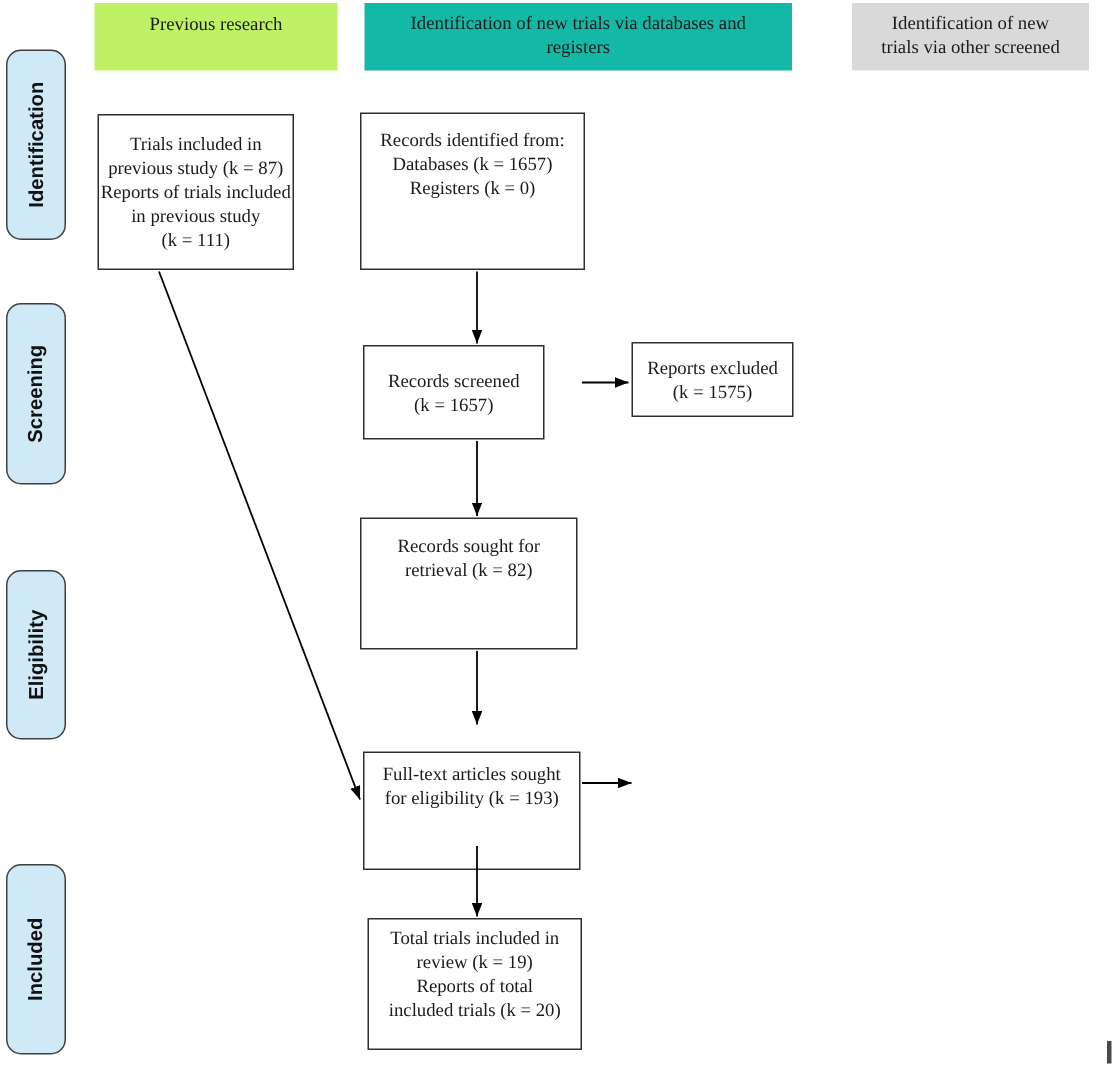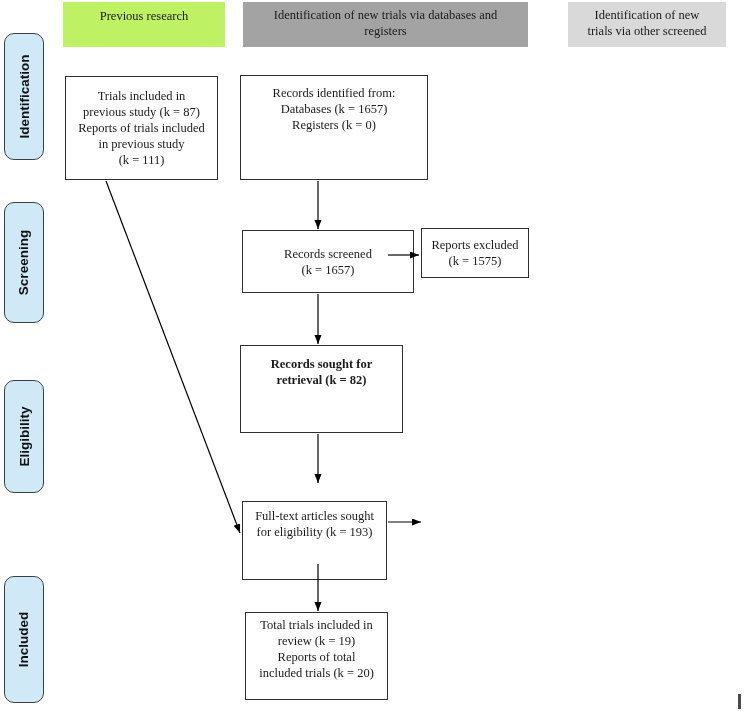--- a/index.html
+++ b/index.html
@@ -29,51 +29,51 @@
   #arrow-layer{position:absolute;left:0;top:0;pointer-events:none;}
   #arrow-layer line,#arrow-layer path.link{stroke:#000;stroke-width:1.2;fill:none;}
   #cursor-artifact{position:absolute;left:738px;top:694px;width:3px;height:15px;background:#4a4a4a;}
 </style>
 </head>
 <body>
 
 <div id="canvas">
 
   <div class="col-header" style="left: 63px; top: 2px; width: 162px; height: 45px; background-color: #bef264;">Previous research</div>
-  <div class="col-header" style="left: 243px; top: 2px; width: 285px; height: 45px; padding-top: 5px; background-color: #a3a3a3;">Identification of new trials via databases and
+  <div class="col-header" style="left: 243px; top: 2px; width: 285px; height: 45px; padding-top: 5px; background-color: #14b8a6;">Identification of new trials via databases and
 registers</div>
   <div class="col-header" style="left: 568px; top: 2px; width: 158px; height: 45px; padding-top: 5px; background-color: rgb(217, 217, 217);">Identification of new
 trials via other screened</div>
 
   <div class="stage" style="left: 4px; top: 33px; width: 40px; height: 127px; background-color: rgb(207, 233, 247);">
     <span>Identification</span>
   </div>
   <div class="stage" style="left: 4px; top: 202px; width: 40px; height: 121px; background-color: rgb(207, 233, 247);">
     <span>Screening</span>
   </div>
   <div class="stage" style="left: 4px; top: 380px; width: 40px; height: 113px; background-color: rgb(207, 233, 247);">
     <span>Eligibility</span>
   </div>
   <div class="stage" style="left: 4px; top: 576px; width: 40px; height: 127px; background-color: rgb(207, 233, 247);">
     <span>Included</span>
   </div>
 
-  <div class="fbox center" style="left:65px;top:76px;width:153px;height:104px;">Trials included in
+  <div class="fbox center" style="left:65px;top:76px;width:131px;height:104px;">Trials included in
 previous study (k = 87)
 Reports of trials included
 in previous study
 (k = 111)</div>
-  <div class="fbox" style="left:240px;top:75px;width:188px;height:105px;padding-top:9px;">Records identified from:
+  <div class="fbox" style="left:240px;top:75px;width:150px;height:105px;padding-top:9px;">Records identified from:
 Databases (k = 1657)
 Registers (k = 0)</div>
-  <div class="fbox center" style="left:242px;top:230px;width:172px;height:63px;">Records screened
+  <div class="fbox center" style="left:242px;top:230px;width:121px;height:63px;">Records screened
 (k = 1657)</div>
   <div class="fbox center" style="left:421px;top:228px;width:108px;height:50px;">Reports excluded
 (k = 1575)</div>
-  <div class="fbox" style="left:240px;top:345px;width:163px;height:88px;padding-top:10px;font-weight:bold;">Records sought for
+  <div class="fbox" style="left:240px;top:345px;width:145px;height:88px;padding-top:10px;">Records sought for
 retrieval (k = 82)</div>
   <div class="fbox" style="left:242px;top:484px;width:145px;height:79px;padding-top:6px;margin-top:17px;">Full-text articles sought
 for eligibility (k = 193)</div>
   <div class="fbox" style="left:245px;top:612px;width:143px;height:88px;padding-top:4px;">Total trials included in
 review (k = 19)
 Reports of total
 included trials (k = 20)</div>
 
   <svg id="arrow-layer" width="746" height="711" viewBox="0 0 746 711">
     <defs>

